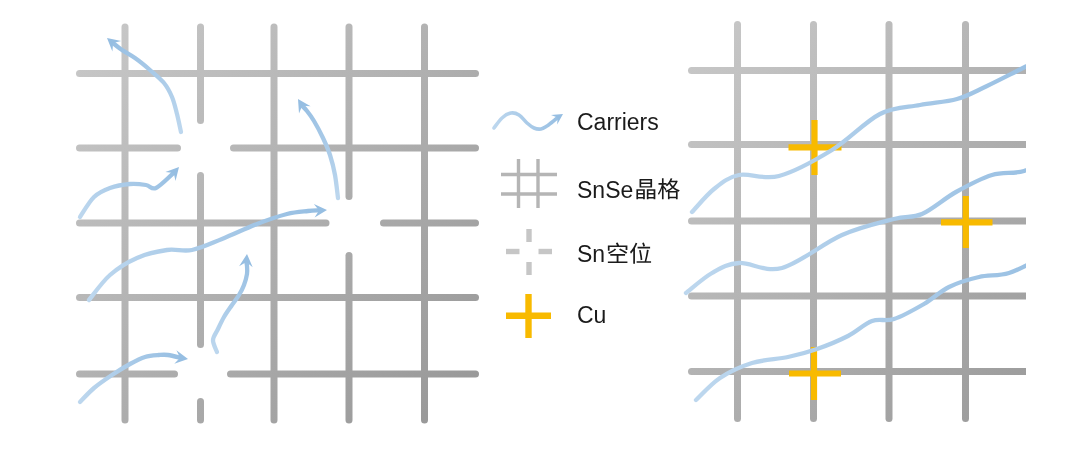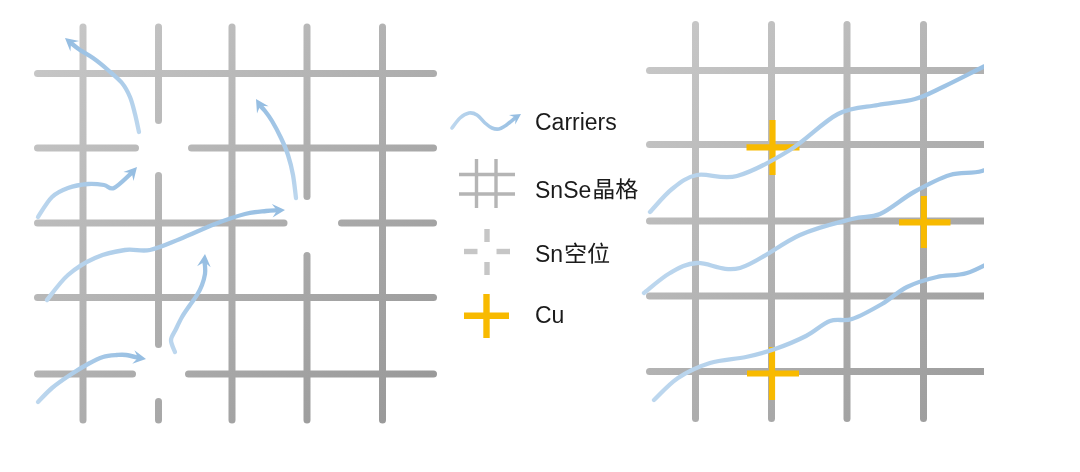--- a/index.html
+++ b/index.html
@@ -1,14 +1,14 @@
 <!DOCTYPE html>
 <html><head><meta charset="utf-8"><style>
 html,body{margin:0;padding:0;background:#ffffff;}
-#wrap{width:984px;height:472px;overflow:hidden;}
+#wrap{width:984px;height:472px;overflow:hidden;margin-left:42px;}
 </style></head><body>
 <div id="wrap"><svg width="1080" height="472" viewBox="0 0 1080 472">
       <defs>
 <linearGradient id="gL" gradientUnits="userSpaceOnUse" x1="34" y1="23" x2="437" y2="424">
           <stop offset="0" stop-color="#c9c9c9"></stop>
           <stop offset="1" stop-color="#969696"></stop>
         </linearGradient>
 <linearGradient id="gR" gradientUnits="userSpaceOnUse" x1="646" y1="21" x2="1050" y2="422">
           <stop offset="0" stop-color="#c9c9c9"></stop>
           <stop offset="1" stop-color="#969696"></stop>

